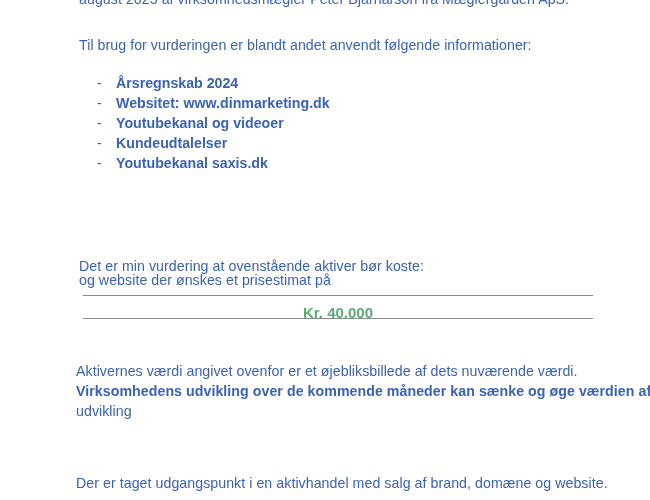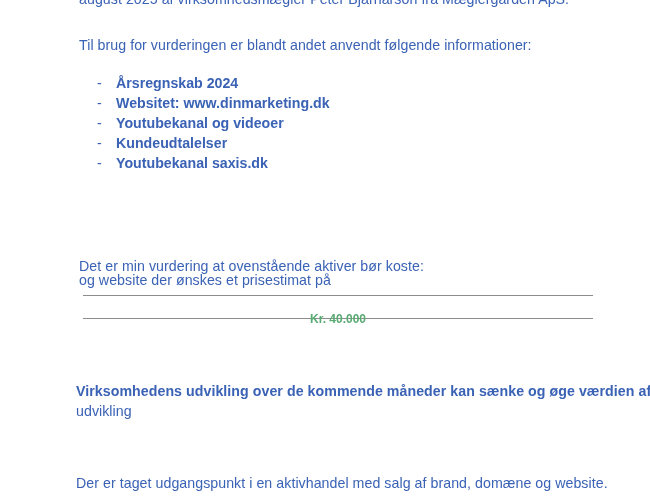--- a/index.html
+++ b/index.html
@@ -70,25 +70,25 @@
       left: 83px;
       top: 295px;
       width: 510px;
       height: 22px;
       border-top: 1.5px solid #8c8c8c;
       border-bottom: 1.5px solid #8c8c8c;
     }
     .price-value {
       position: absolute;
       left: 0; right: 0;
-      top: 14px;
+      top: 8px;
       text-align: center;
       color: #5aab74;
       font-weight: bold;
-      font-size: 12px;
+      font-size: 15px;
       line-height: 18px;
     }
 
     .para3a { top: 361px; left: 76px; }
     .para3b { top: 381px; left: 76px; font-weight: bold; }
     .para3c { top: 401px; left: 76px; }
     .para4  { top: 443px; left: 76px; margin-top: 30px; }
   </style>
 </head>
 <body>
@@ -123,18 +123,19 @@
   </ul>
 
   <div class="line para1b">og website der ønskes et prisestimat på</div>
 
   <div class="line para2">Det er min vurdering at ovenstående aktiver bør koste:</div>
 
   <div class="price-box">
     <div class="price-value">Kr. 40.000</div>
   </div>
 
+  <div class="line para3a">Aktivernes værdi angivet ovenfor er et øjebliksbillede af dets nuværende værdi.</div>
   <div class="line para3b">Virksomhedens udvikling over de kommende måneder kan sænke og øge værdien af</div>
   <div class="line para3c">udvikling</div>
 
   <div class="line para4">Der er taget udgangspunkt i en aktivhandel med salg af brand, domæne og website.</div>
 
 </div>
 
 </body></html>

